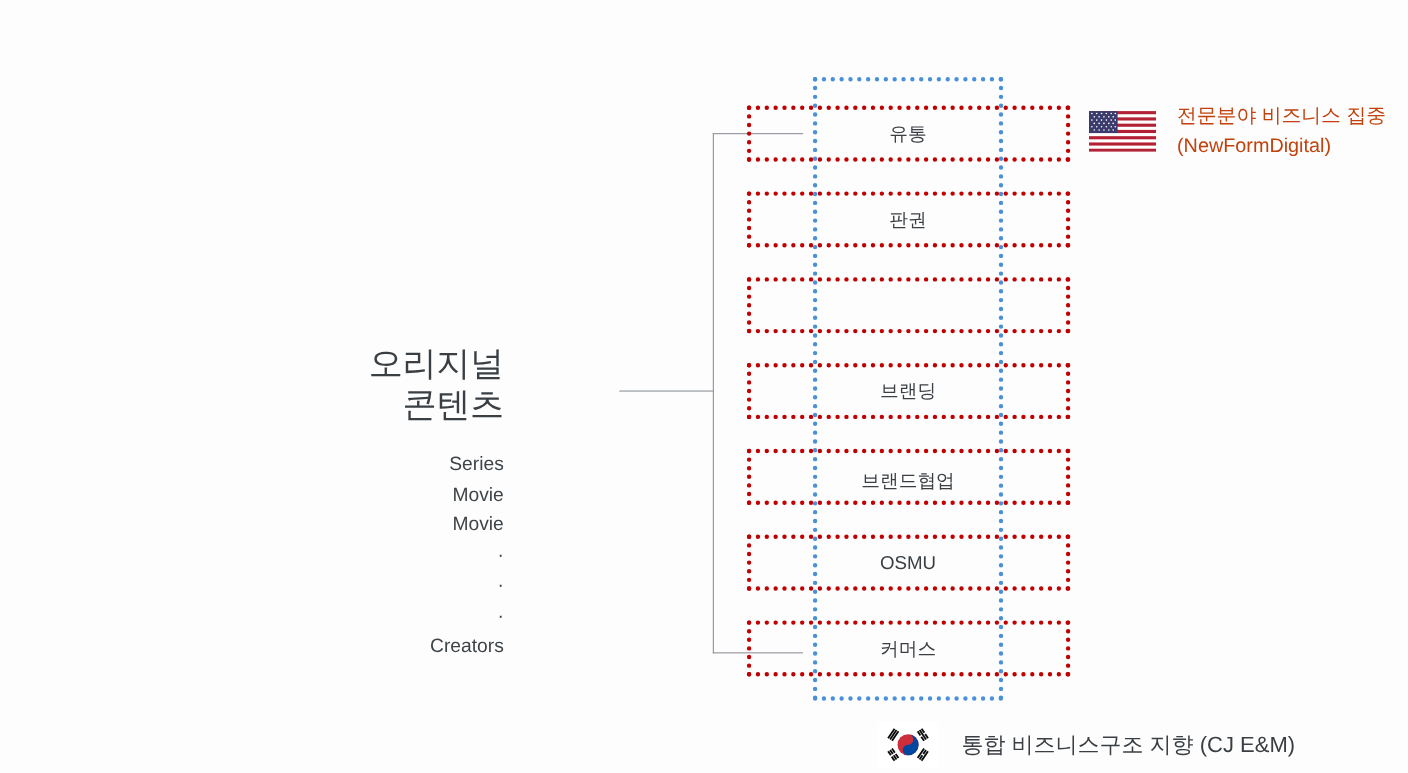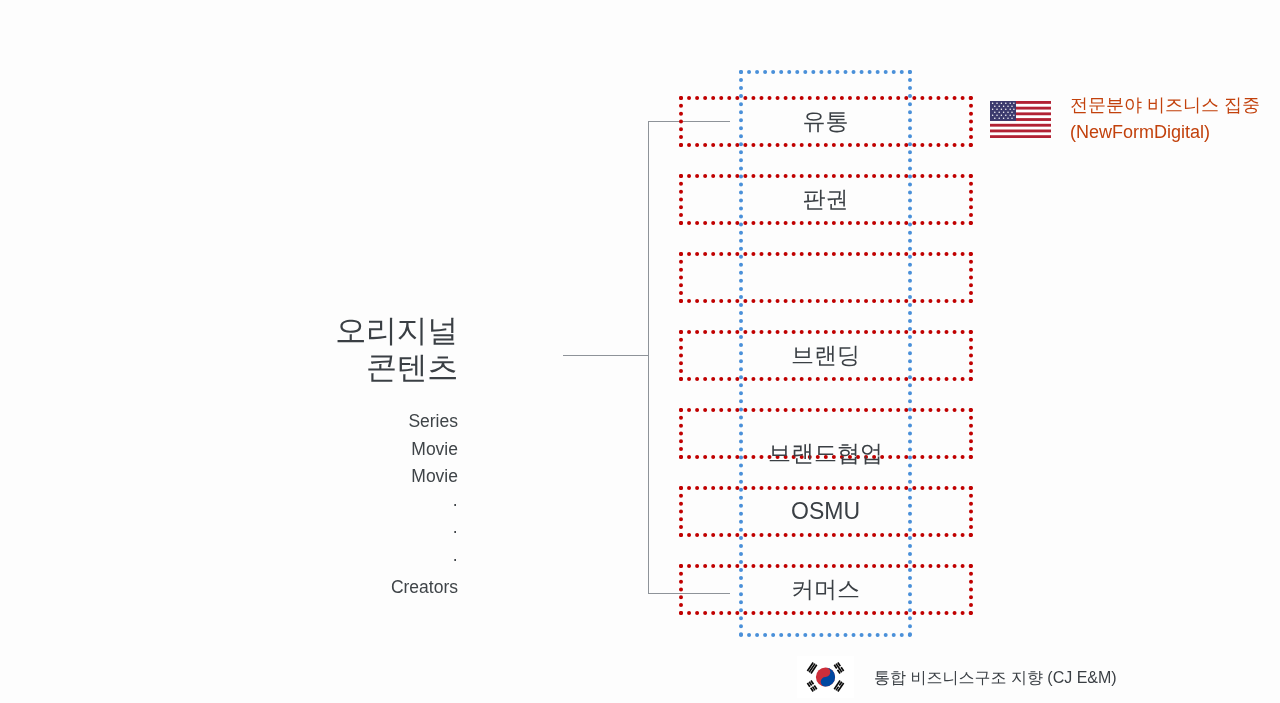--- a/index.html
+++ b/index.html
@@ -76,21 +76,21 @@
     box-sizing: border-box;
   }
   .box-label {
     position: absolute;
     left: 739px;
     width: 173px;
     height: 51px;
     display: flex;
     align-items: center;
     justify-content: center;
-    font-size: 23px;
+    font-size: 17px;
     color: #3a3f44;
     white-space: nowrap;
     pointer-events: none;
   }
 
   
   #us-flag {
     position: absolute;
     left: 990px;
     top: 101px;
@@ -113,21 +113,21 @@
     font-size: 18px;
     line-height: 27px;
     color: #c2410c;
     white-space: nowrap;
   }
   #us-note .line { display: block; }
   #kr-note {
     position: absolute;
     left: 874px;
     top: 665px;
-    font-size: 16px;
+    font-size: 20px;
     line-height: 26px;
     color: #3a3f44;
     white-space: nowrap;
   }
 </style>
 </head>
 <body>
 
 <div id="stage">
 
@@ -158,21 +158,21 @@
   <div class="red-box" style="top:330px;"></div>
   <div class="red-box" style="top:408px;"></div>
   <div class="red-box" style="top:486px;"></div>
   <div class="red-box" style="top:564px;"></div>
 
   <div id="blue-rect"></div>
 
   <div class="box-label" style="top:96px;">유통</div>
   <div class="box-label" style="top:174px;">판권</div>
   <div class="box-label" style="top:330px;">브랜딩</div>
-  <div class="box-label" style="top:428px;">브랜드협업</div>
+  <div class="box-label" style="top:412px;">브랜드협업</div>
   <div class="box-label" style="top:486px;">OSMU</div>
   <div class="box-label" style="top:564px;">커머스</div>
 
   <svg id="us-flag" viewBox="0 0 61 37">
     <rect x="0" y="0" width="61" height="37" fill="#ffffff"></rect>
     <g fill="#b22234">
       <rect x="0" y="0" width="61" height="2.85"></rect>
       <rect x="0" y="5.70" width="61" height="2.85"></rect>
       <rect x="0" y="11.40" width="61" height="2.85"></rect>
       <rect x="0" y="17.10" width="61" height="2.85"></rect>

